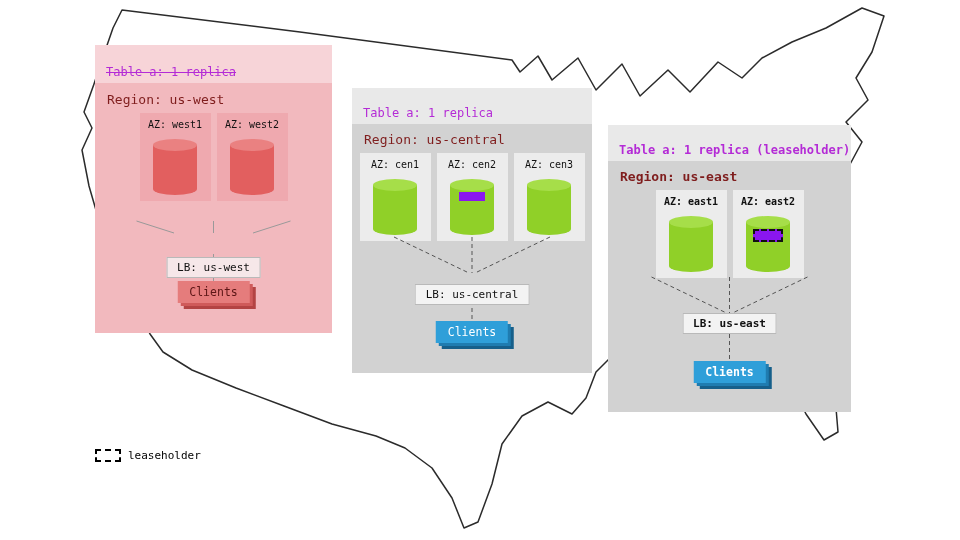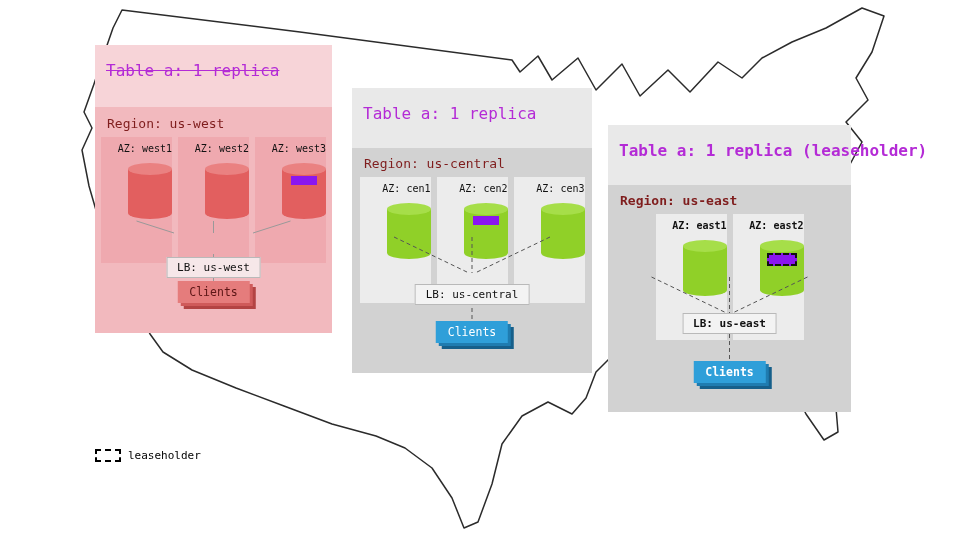--- a/index.html
+++ b/index.html
@@ -5,29 +5,29 @@
   html,body { margin:0; padding:0; }
   body { background:#fff; }
   #canvas {
     position:relative; width:960px; height:540px; overflow:hidden;
     background:#ffffff;
     font-family:"DejaVu Sans Mono","Liberation Mono",monospace;
   }
   #map-svg { position:absolute; left:0; top:0; z-index:0; }
 
   .panel { position:absolute; z-index:1; }
-  .panel-header { height:30px; display:flex; align-items:flex-start; padding:16px 11px; font-size:16px; }
+  .panel-header { height:30px; display:flex; align-items:flex-end; padding:4px 11px; font-size:12px; }
   .table-label { white-space:nowrap; }
   .strike { text-decoration:line-through; }
   .purple-text { color:#b42bd6; }
 
   .region-title { font-size:13px; color:#7f1d1d; padding:9px 12px 6px 12px; }
 
   .az-row { display:flex; justify-content:center; gap:6px; }
-  .az-box { width:71px; height:126px; display:flex; flex-direction:column; align-items:flex-end; padding-top:6px; box-sizing:border-box; }
+  .az-box { width:71px; height:88px; display:flex; flex-direction:column; align-items:center; padding-top:6px; box-sizing:border-box; }
   .az-label { font-size:10px; color:#111; margin-bottom:9px; white-space:nowrap; }
 
   
   .cyl { position:relative; width:44px; height:56px; }
   .cyl-body { position:absolute; left:0; right:0; top:6px; bottom:6px; }
   .cyl-top  { position:absolute; left:0; right:0; top:0; height:12px; border-radius:50%; }
   .cyl-bot  { position:absolute; left:0; right:0; bottom:0; height:12px; border-radius:50%; }
 
   .red-cyl .cyl-body, .red-cyl .cyl-bot { background:#e25f5f; }
   .red-cyl .cyl-top { background:#ea8181; }
@@ -115,29 +115,20 @@
         </div>
       </div>
       <div class="az-box">
         <div class="az-label">AZ: west2</div>
         <div class="cyl red-cyl">
           <div class="cyl-bot"></div>
           <div class="cyl-body"></div>
           <div class="cyl-top"></div>
         </div>
       </div>
-      <div class="az-box">
-        <div class="az-label">AZ: west3</div>
-        <div class="cyl red-cyl">
-          <div class="cyl-bot"></div>
-          <div class="cyl-body"></div>
-          <div class="cyl-top"></div>
-          <div class="replica-rect"></div>
-        </div>
-      </div>
     </div>
     <svg class="connectors" width="237" height="288">
       <line x1="41.5" y1="176" x2="79" y2="188" stroke="#999" stroke-width="1"></line>
       <line x1="118.5" y1="176" x2="118.5" y2="188" stroke="#999" stroke-width="1"></line>
       <line x1="195.5" y1="176" x2="158" y2="188" stroke="#999" stroke-width="1"></line>
       <line x1="118.5" y1="209" x2="118.5" y2="236" stroke="#999" stroke-width="1"></line>
     </svg>
     <div class="lb-box" style="top:188px;">LB: us-west</div>
     <div class="clients-box" style="top:236px;">Clients</div>
   </div>

